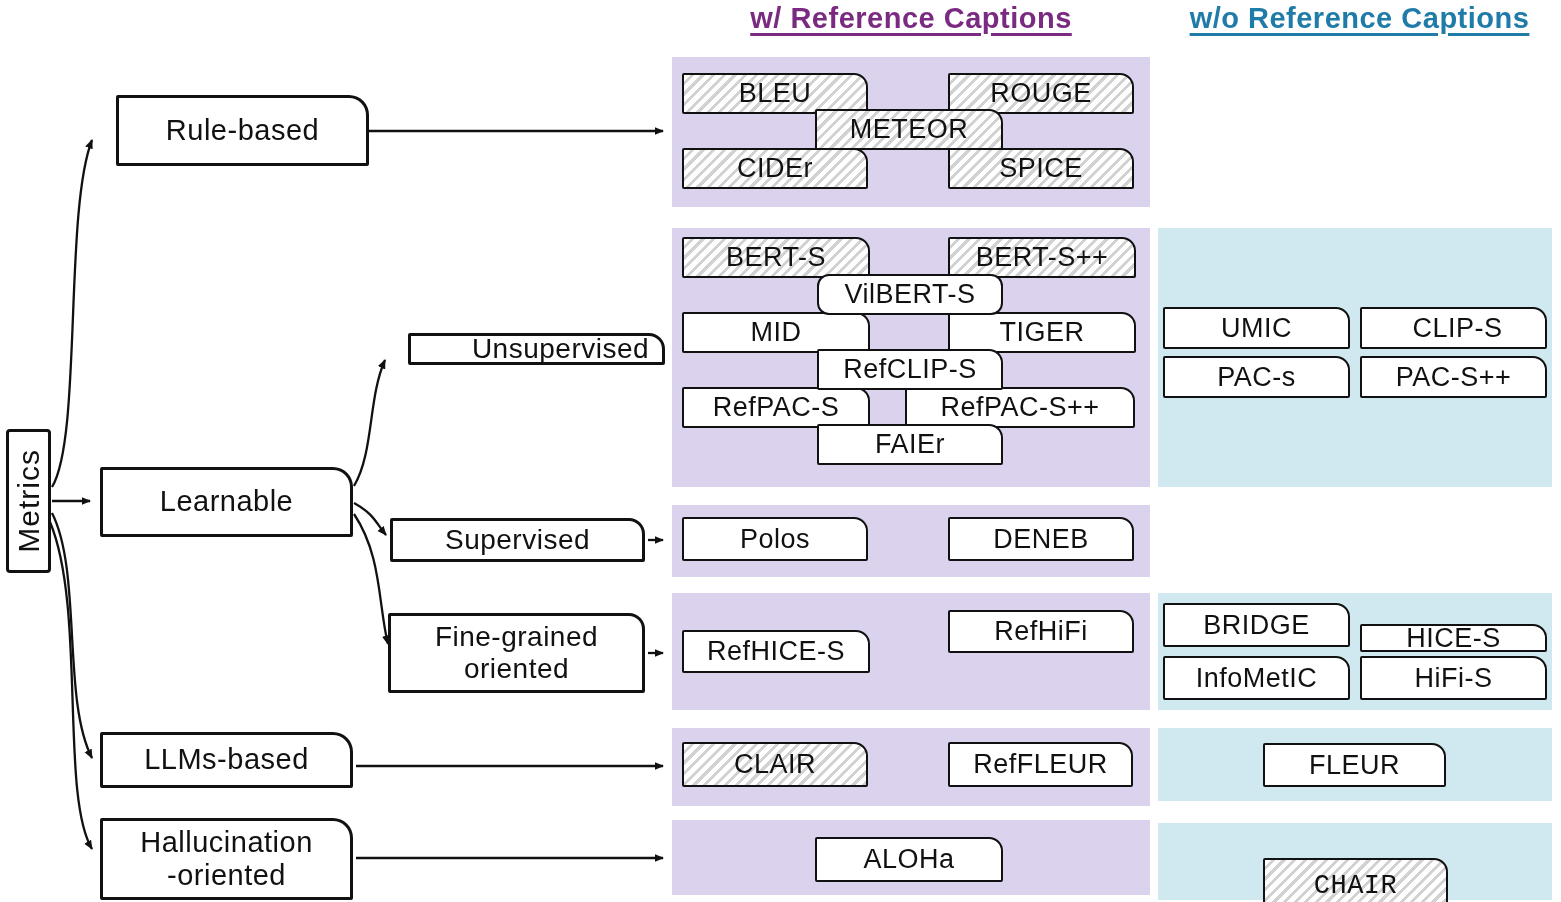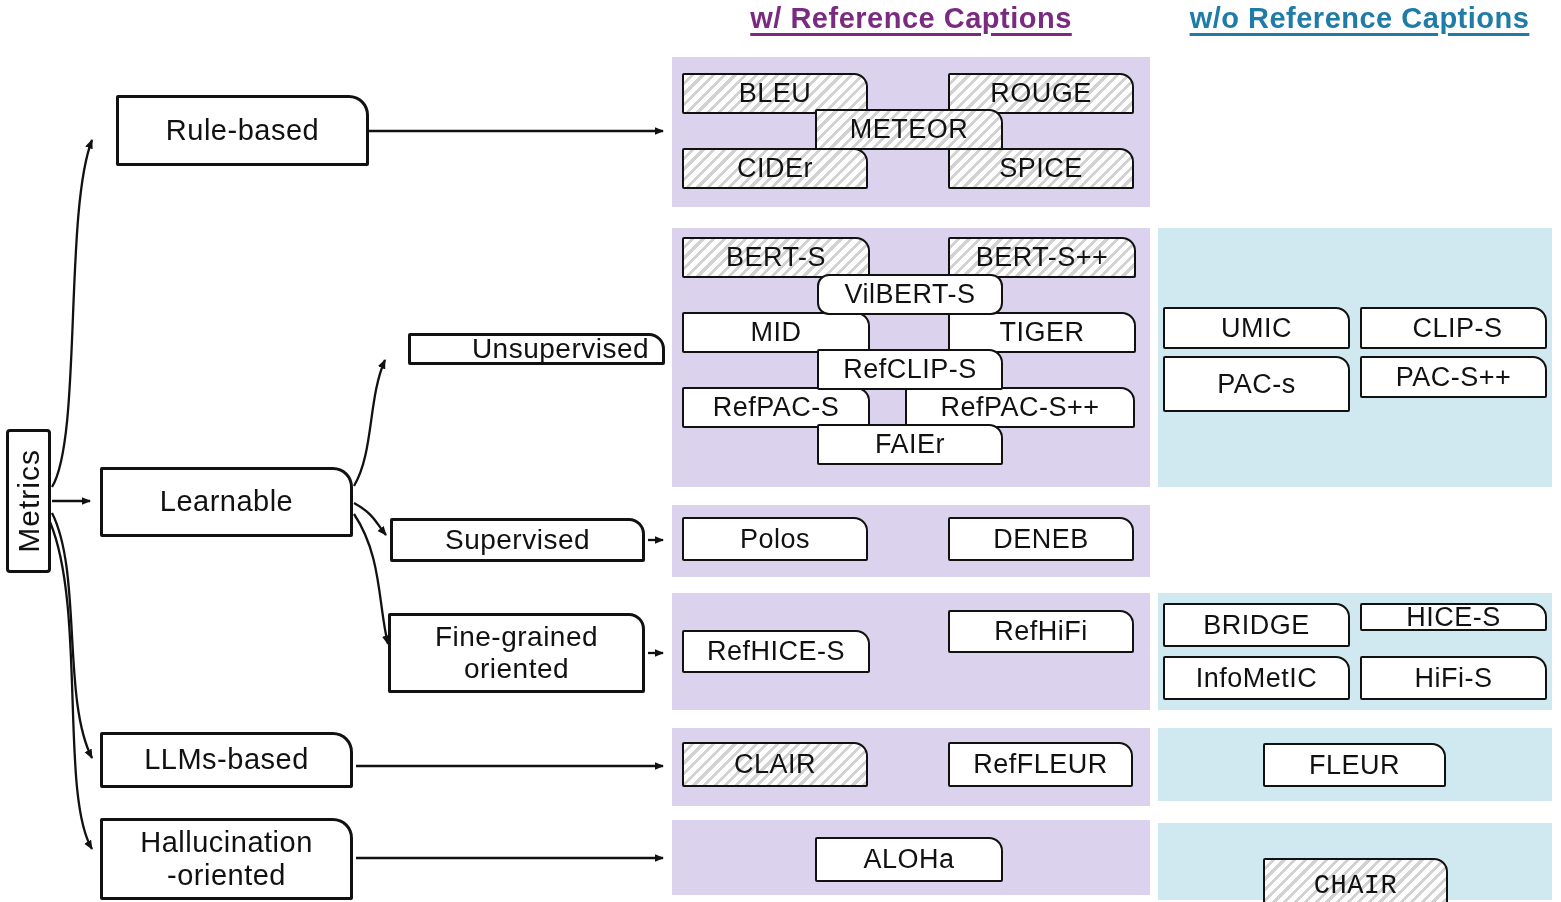--- a/index.html
+++ b/index.html
@@ -114,30 +114,30 @@
   <div class="mbox mid" style="left:817px;top:274px;width:186px;border-radius:12px;">VilBERT-S</div>
   <div class="mbox" style="left:682px;top:312px;width:188px;">MID</div>
   <div class="mbox" style="left:948px;top:312px;width:188px;">TIGER</div>
   <div class="mbox mid" style="left:817px;top:349px;width:186px;">RefCLIP-S</div>
   <div class="mbox" style="left:682px;top:387px;width:188px;">RefPAC-S</div>
   <div class="mbox" style="left:905px;top:387px;width:230px;">RefPAC-S++</div>
   <div class="mbox mid" style="left:817px;top:424px;width:186px;">FAIEr</div>
 
   <div class="mbox" style="left:1163px;top:307px;width:187px;height:42px;">UMIC</div>
   <div class="mbox" style="left:1360px;top:307px;width:187px;height:42px;padding-left:8px;">CLIP-S</div>
-  <div class="mbox" style="left:1163px;top:356px;width:187px;height:56px;">PAC-s</div>
+  <div class="mbox" style="left:1163px;top:356px;width:187px;height:42px;">PAC-s</div>
   <div class="mbox" style="left:1360px;top:356px;width:187px;height:42px;">PAC-S++</div>
 
   <div class="mbox" style="left:682px;top:517px;width:186px;height:44px;">Polos</div>
   <div class="mbox" style="left:948px;top:517px;width:186px;height:44px;">DENEB</div>
 
   <div class="mbox" style="left:682px;top:630px;width:188px;height:43px;">RefHICE-S</div>
   <div class="mbox" style="left:948px;top:610px;width:186px;height:43px;">RefHiFi</div>
   <div class="mbox" style="left:1163px;top:603px;width:187px;height:44px;">BRIDGE</div>
-  <div class="mbox" style="left:1360px;top:603px;width:187px;height:28px;">HICE-S</div>
+  <div class="mbox" style="left:1360px;top:624px;width:187px;height:28px;">HICE-S</div>
   <div class="mbox" style="left:1163px;top:656px;width:187px;height:44px;">InfoMetIC</div>
   <div class="mbox" style="left:1360px;top:656px;width:187px;height:44px;">HiFi-S</div>
 
   <div class="mbox hatched" style="left:682px;top:742px;width:186px;height:45px;">CLAIR</div>
   <div class="mbox" style="left:948px;top:742px;width:185px;height:45px;">RefFLEUR</div>
   <div class="mbox" style="left:1263px;top:743px;width:183px;height:44px;">FLEUR</div>
 
   <div class="mbox" style="left:815px;top:837px;width:188px;height:45px;">ALOHa</div>
   <div class="mbox hatched" style="left:1263px;top:858px;width:185px;height:56px;font-family:Liberation Mono, monospace;">CHAIR</div>
 

